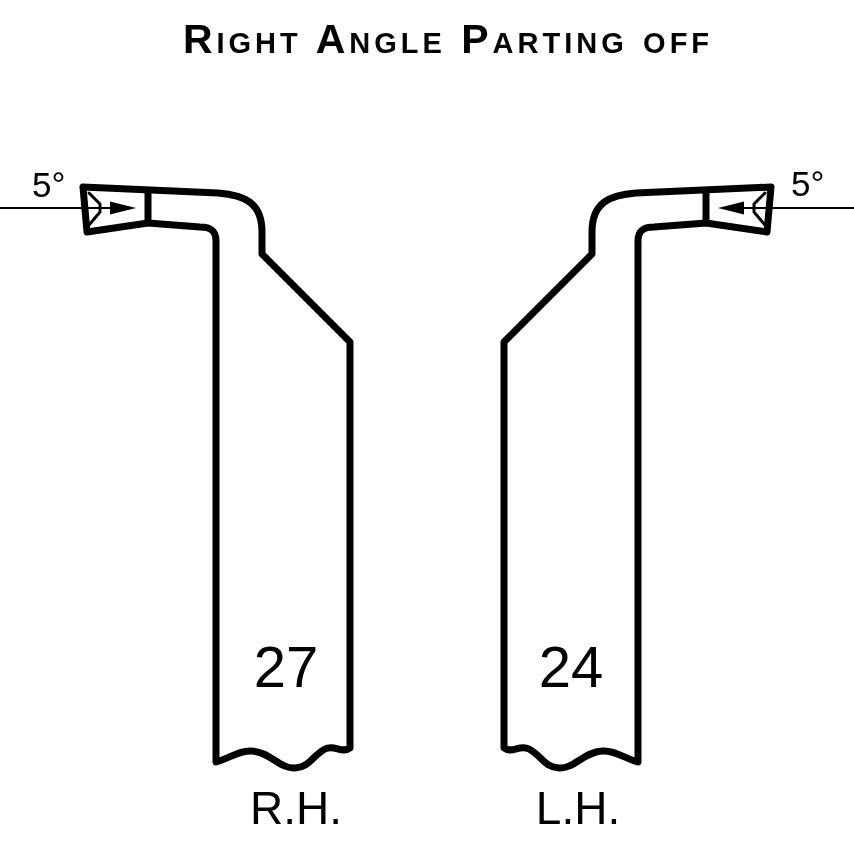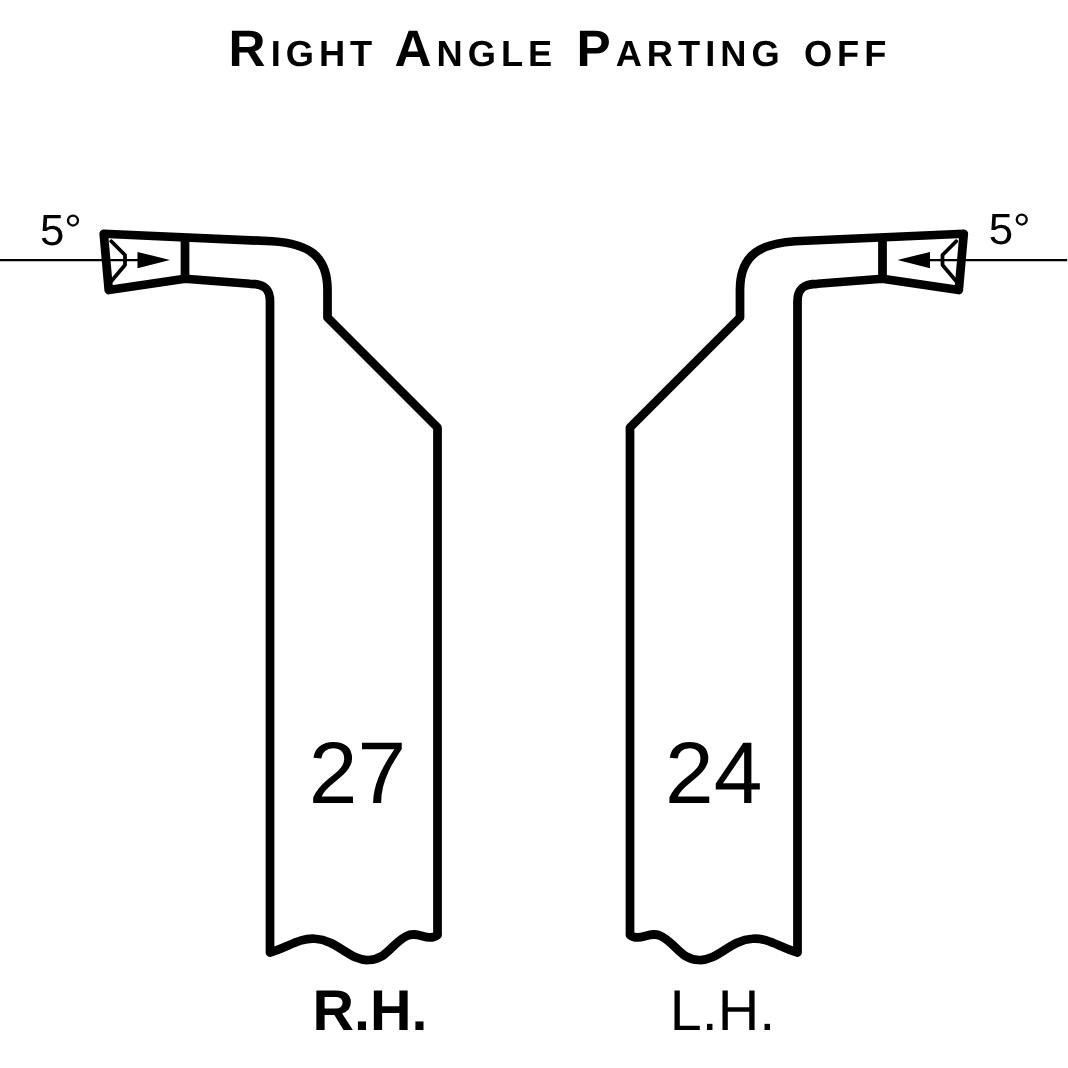--- a/index.html
+++ b/index.html
@@ -68,34 +68,34 @@
     font-variant: small-caps;
     letter-spacing: 4px;
   }
   .angle-label {
     font-size: 35px;
     font-weight: normal;
   }
   .angle-left  { left: 32px;  top: 167px; }
   .angle-right { left: 791px; top: 166px; }
   .tool-number {
-    font-size: 70px;
+    font-size: 58px;
     font-weight: normal;
     transform: translateX(-50%);
-    top: 583px;
+    top: 638px;
   }
   .number-left  { left: 286px; }
   .number-right { left: 571px; }
   .hand-label {
     font-size: 46px;
     font-weight: normal;
     transform: translateX(-50%);
     top: 785px;
   }
-  .hand-left  { left: 296px; font-weight: bold; }
+  .hand-left  { left: 296px; }
   .hand-right { left: 578px; text-align: right; }
 </style>
 </head>
 <body>
 
 <div class="page">
 
   <svg class="drawing-svg" viewBox="0 0 854 854" xmlns="http://www.w3.org/2000/svg">
 
     <g>

